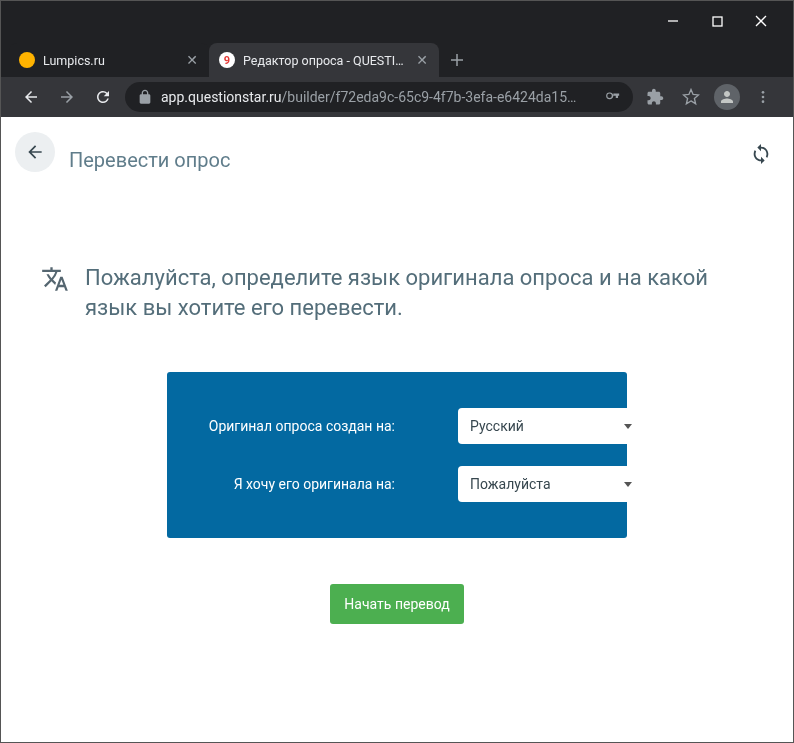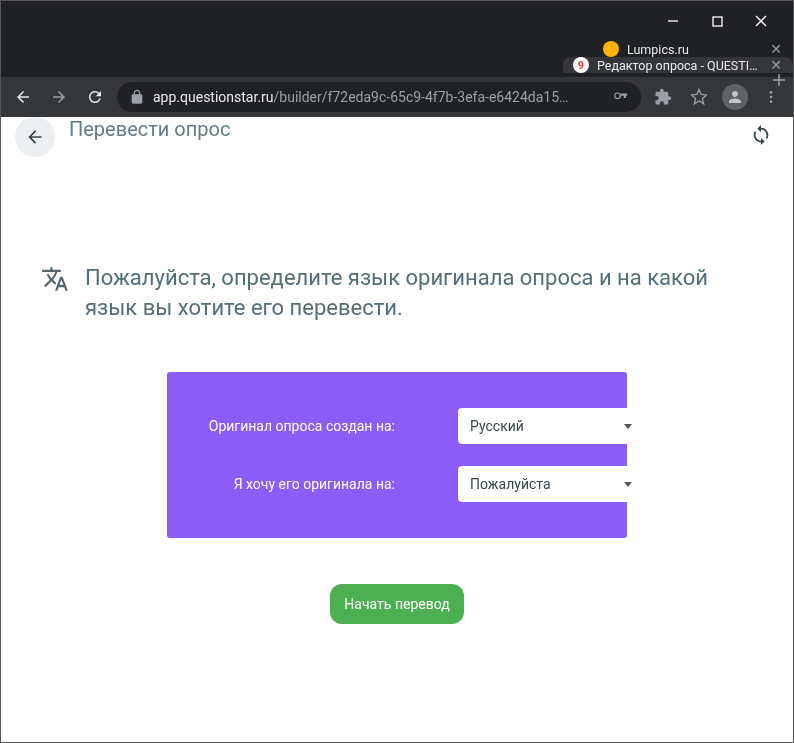--- a/index.html
+++ b/index.html
@@ -4,60 +4,60 @@
   <style>
     * { margin: 0; padding: 0; box-sizing: border-box; font-family: -apple-system, BlinkMacSystemFont, "Segoe UI", Roboto, sans-serif; }
     body { background: #fff; width: 794px; height: 743px; overflow: hidden; }
     
     .window-frame { border: 1px solid #555; width: 794px; height: 743px; background: #fff; position: relative; }
     
     .titlebar { height: 40px; background: #202124; display: flex; align-items: center; justify-content: flex-end; padding-right: 8px; }
     .win-controls { display: flex; gap: 20px; padding-right: 12px; }
     .win-btn { width: 24px; height: 24px; display: flex; align-items: center; justify-content: center; color: #fff; cursor: pointer; }
     
-    .tabstrip { height: 36px; background: #202124; display: flex; align-items: flex-end; padding-left: 8px; flex-direction: column; }
+    .tabstrip { height: 36px; background: #202124; display: flex; align-items: flex-end; padding-left: 8px; }
     .tab { height: 34px; display: flex; align-items: center; padding: 0 10px; border-radius: 8px 8px 0 0; color: #e8eaed; font-size: 12.5px; gap: 8px; min-width: 200px; max-width: 230px; position: relative; }
     .tab.inactive { background: #202124; }
     .tab.active { background: #35363a; }
     .tab-favicon { width: 16px; height: 16px; border-radius: 50%; flex-shrink: 0; }
     .tab-title { white-space: nowrap; overflow: hidden; text-overflow: ellipsis; flex: 1; }
     .tab-close { width: 14px; height: 14px; color: #9aa0a6; cursor: pointer; display: flex; align-items: center; justify-content: center; font-size: 14px; }
     .new-tab { width: 28px; height: 28px; display: flex; align-items: center; justify-content: center; color: #9aa0a6; cursor: pointer; margin-left: 4px; margin-bottom: 3px; }
     
-    .addrbar { height: 40px; background: #35363a; display: flex; align-items: center; padding: 0 8px; gap: 8px; }
+    .addrbar { height: 40px; background: #35363a; display: flex; align-items: center; padding: 0 16px; gap: 8px; }
     .nav-btn { width: 28px; height: 28px; display: flex; align-items: center; justify-content: center; color: #9aa0a6; cursor: pointer; border-radius: 50%; }
     .nav-btn.enabled { color: #e8eaed; }
     .url-bar { flex: 1; height: 30px; background: #202124; border-radius: 15px; display: flex; align-items: center; padding: 0 12px; gap: 8px; color: #9aa0a6; }
     .url-text { flex: 1; font-size: 14px; white-space: nowrap; overflow: hidden; color: #e8eaed; }
     .url-host { color: #e8eaed; }
     .url-path { color: #9aa0a6; }
     .omnibox-icon { width: 16px; height: 16px; color: #9aa0a6; }
     .ext-icon { width: 28px; height: 28px; display: flex; align-items: center; justify-content: center; color: #9aa0a6; cursor: pointer; border-radius: 50%; }
     .avatar { width: 26px; height: 26px; border-radius: 50%; background: #5f6368; display: flex; align-items: center; justify-content: center; }
     
-    .app-toolbar { height: 56px; background: #fff; display: flex; align-items: flex-start; padding: 0 14px; border-bottom: 1px solid transparent; }
+    .app-toolbar { height: 56px; background: #fff; display: flex; align-items: flex-end; padding: 0 14px; border-bottom: 1px solid transparent; }
     .back-circle { width: 40px; height: 40px; border-radius: 50%; background: #eceff1; display: flex; align-items: center; justify-content: center; cursor: pointer; margin-right: 14px; }
     .app-title { font-size: 20px; color: #607d8b; font-weight: 400; flex: 1; }
     .sync-btn { width: 36px; height: 36px; display: flex; align-items: center; justify-content: center; cursor: pointer; color: #37474f; }
     
     .content { padding: 90px 40px 0 40px; }
     .heading-row { display: flex; gap: 16px; align-items: flex-start; justify-content: flex-end; }
     .translate-icon { width: 28px; height: 28px; color: #556670; flex-shrink: 0; margin-top: 2px; }
     .heading-text { font-size: 22px; color: #546e7a; font-weight: 400; line-height: 1.35; }
     
-    .panel { margin: 50px auto 0 auto; width: 460px; background: #8b5cf6; border-radius: 3px; padding: 36px 28px; }
+    .panel { margin: 50px auto 0 auto; width: 460px; background: #0369a1; border-radius: 3px; padding: 36px 28px; }
     .field-row { display: flex; align-items: center; gap: 18px; margin-bottom: 22px; }
     .field-row:last-child { margin-bottom: 0; }
     .field-label { color: #fff; font-size: 14px; width: 200px; text-align: right; }
     .select-wrap { flex: 1; position: relative; }
     .select-box { width: 100%; height: 36px; background: #fff; border-radius: 4px; padding: 0 12px; display: flex; align-items: center; font-size: 14px; color: #37474f; cursor: pointer; justify-content: space-between; margin-left: 45px; }
     .caret { width: 0; height: 0; border-left: 4px solid transparent; border-right: 4px solid transparent; border-top: 5px solid #555; }
     
     .action-row { display: flex; justify-content: center; margin-top: 46px; }
-    .primary-btn { background: #4caf50; color: #fff; border: none; padding: 12px 14px; font-size: 14px; border-radius: 12px; cursor: pointer; }
+    .primary-btn { background: #4caf50; color: #fff; border: none; padding: 12px 14px; font-size: 14px; border-radius: 3px; cursor: pointer; }
   </style>
 </head>
 <body>
 
 <div class="window-frame">
 
   <div class="titlebar">
     <div class="win-controls">
       <div class="win-btn">
         <svg width="12" height="12" viewBox="0 0 12 12">

